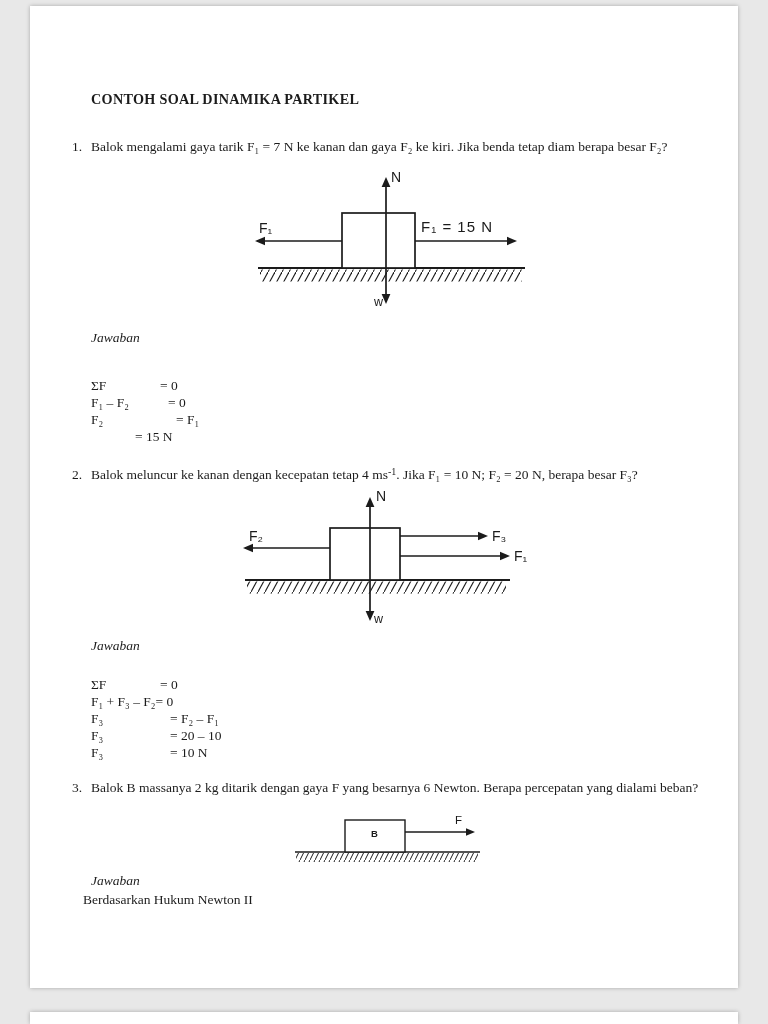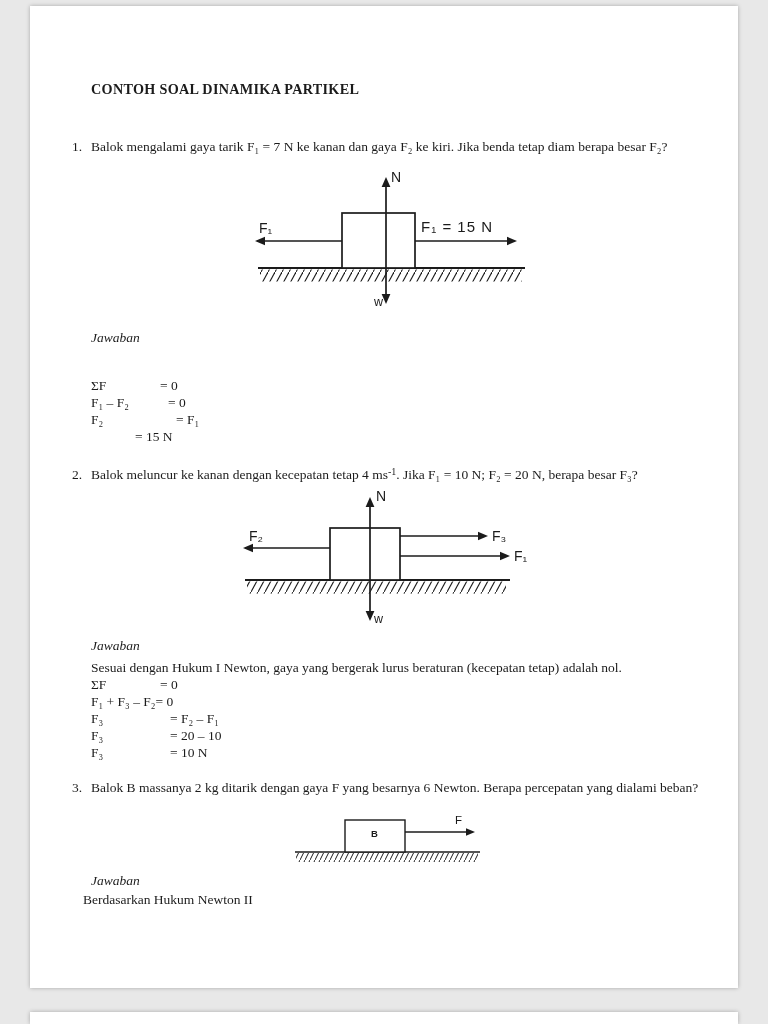--- a/index.html
+++ b/index.html
@@ -33,21 +33,21 @@
   svg{position:absolute;overflow:visible}
   svg line, svg rect.blk{stroke:#1b1b1b}
 </style>
 </head>
 <body>
 
 <div id="viewport">
   <div id="page1" class="sheet"></div>
   <div id="page2" class="sheet"></div>
 
-  <span class="abs title" style="left:91px;top:81px">CONTOH SOAL DINAMIKA PARTIKEL</span>
+  <span class="abs title" style="left:91px;top:91px">CONTOH SOAL DINAMIKA PARTIKEL</span>
 
   <div class="abs prob body-text" style="left:72px;top:138px">
     <span class="num">1.</span>
     <div class="ptxt">Balok mengalami gaya tarik F₁ = 7 N ke kanan dan gaya F₂ ke kiri. Jika benda tetap diam berapa besar F₂?</div>
   </div>
 
   <svg style="left:240px;top:168px" width="290" height="150" viewBox="0 0 290 150">
     <defs>
       <pattern id="hA" patternUnits="userSpaceOnUse" width="7" height="13">
         <line x1="0" y1="13" x2="7" y2="0" stroke="#2a2a2a" stroke-width="1.1"></line>
@@ -109,21 +109,20 @@
     <polygon points="140,9 135.6,19 144.4,19" fill="#1b1b1b"></polygon>
     <polygon points="140,133 135.6,123 144.4,123" fill="#1b1b1b"></polygon>
   </svg>
   <span class="dlabel" style="left:376px;top:489px">N</span>
   <span class="dlabel" style="left:249px;top:529px">F₂</span>
   <span class="dlabel" style="left:492px;top:529px">F₃</span>
   <span class="dlabel" style="left:514px;top:549px">F₁</span>
   <span class="dlabel small" style="left:374px;top:612px">w</span>
 
   <span class="abs jaw body-text" style="left:91px;top:637px">Jawaban</span>
-  <div class="abs body-text nowrap" style="left:91px;top:659px">Sesuai dengan Hukum I Newton, gaya yang bergerak lurus beraturan (kecepatan tetap) adalah nol.</div>
   <div id="eq2" class="abs eq body-text" style="left:91px;top:676px">
     <div class="row">
       <span class="l">ΣF</span><span>= 0</span>
     </div>
     <div class="row">
       <span class="l">F₁ + F₃ – F₂</span><span>= 0</span>
     </div>
     <div class="row">
       <span class="l">F₃</span><span>= F₂ – F₁</span>
     </div>

